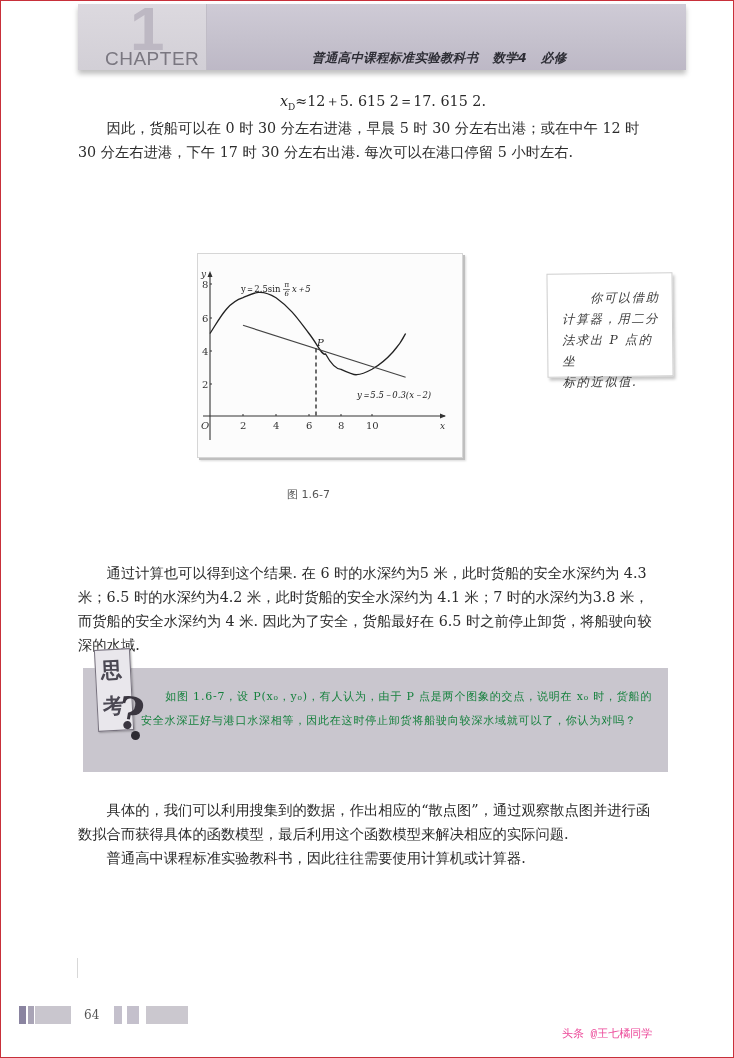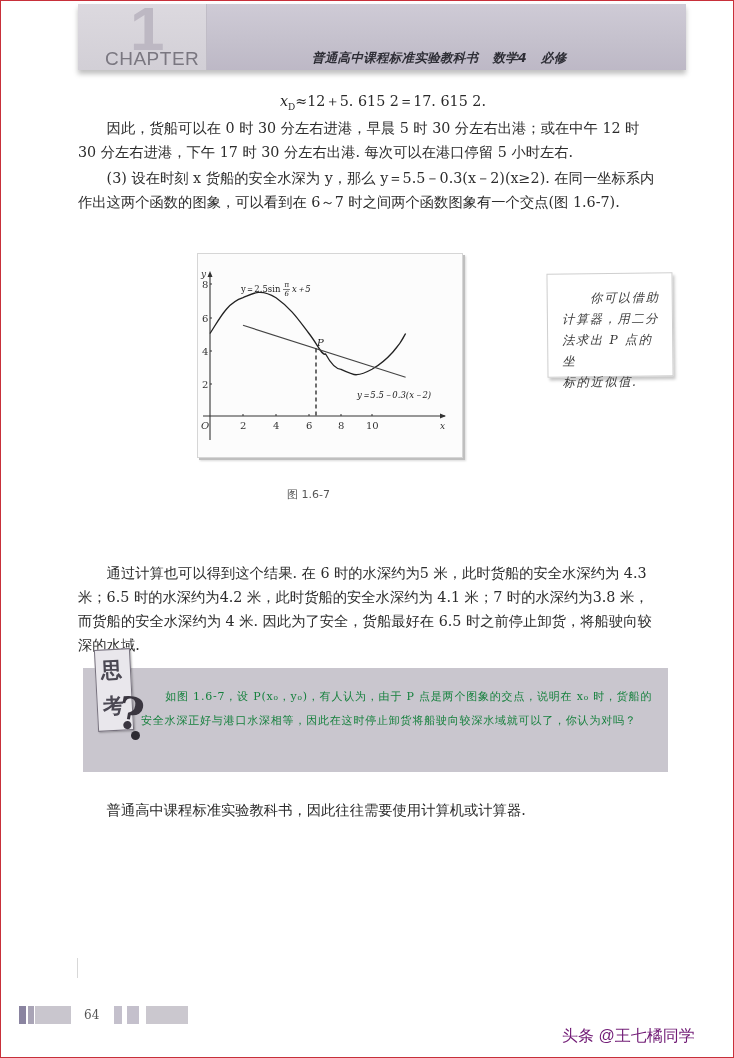--- a/index.html
+++ b/index.html
@@ -98,21 +98,21 @@
     position: absolute; left: 141px; top: 685px; width: 520px;
     font-size: 11px; line-height: 24px; color: #15803d; letter-spacing: 0.8px;
   }
   .think-text .first { text-indent: 2.2em; display: block; }
 
   
   .footer-bar { position: absolute; top: 1006px; height: 18px; }
   .page-num { position: absolute; left: 84px; top: 1008px; font-size: 12px; color: #555; }
   .watermark {
     position: absolute; left: 562px; top: 1026px;
-    font-family: Liberation Sans, sans-serif; font-size: 16px; color: #701a75;
+    font-family: Liberation Mono, monospace; font-size: 11px; color: #ec4899;
   }
   .margin-line { position: absolute; left: 77px; top: 958px; width: 1px; height: 20px; background: #d8d8d8; }
 </style>
 </head>
 <body>
 
 <div class="frame"></div>
 
 <div class="banner">
   <div class="banner-left">
@@ -121,21 +121,20 @@
   </div>
 </div>
 <div class="banner-title" style="left:312px;top:50px;position:absolute;">
   <span style="margin-left:0">普通高中课程标准实验教科书</span><span class="gap">数学4</span><span class="gap">必修</span>
 </div>
 
 <div class="eq"><i>x</i><sub>D</sub><span>≈12＋5. 615 2＝17. 615 2.</span></div>
 
 <div class="text" style="left:78px; top:116px; width:580px;">
   <p class="p">因此，货船可以在 0 时 30 分左右进港，早晨 5 时 30 分左右出港；或在中午 12 时 30 分左右进港，下午 17 时 30 分左右出港. 每次可以在港口停留 5 小时左右.</p>
-  <p class="p" style="margin-top:2px;">(3) 设在时刻 x 货船的安全水深为 y，那么 y＝5.5－0.3(x－2)(x≥2). 在同一坐标系内作出这两个函数的图象，可以看到在 6～7 时之间两个函数图象有一个交点(图 1.6-7).</p>
 </div>
 
 <div class="chart-box"></div>
 <svg class="chart-svg" width="280" height="210" viewBox="190 250 280 210" xmlns="http://www.w3.org/2000/svg">
 
   <line x1="203" y1="416" x2="445" y2="416" stroke="#333" stroke-width="1.1"></line>
   <polygon points="446,416 440,413.5 440,418.5" fill="#333"></polygon>
   <line x1="210" y1="440" x2="210" y2="273" stroke="#333" stroke-width="1.1"></line>
   <polygon points="210,271 207.5,277 212.5,277" fill="#333"></polygon>
 
@@ -202,20 +201,21 @@
   <span class="think-char" style="top:6px;">思</span>
   <span class="think-char" style="top:42px;">考</span>
 </div>
 <div class="think-q">?</div>
 <div class="think-dot"></div>
 <div class="think-text">
   <span class="first">如图 1.6-7，设 P(x₀，y₀)，有人认为，由于 P 点是两个图象的交点，说明在 x₀ 时，货船的安全水深正好与港口水深相等，因此在这时停止卸货将船驶向较深水域就可以了，你认为对吗？</span>
 </div>
 
 <div class="text" style="left:78px; top:798px; width:580px;">
+  <p class="p">具体的，我们可以利用搜集到的数据，作出相应的“散点图”，通过观察散点图并进行函数拟合而获得具体的函数模型，最后利用这个函数模型来解决相应的实际问题.</p>
   <p class="p">普通高中课程标准实验教科书，因此往往需要使用计算机或计算器.</p>
 </div>
 
 <div class="margin-line"></div>
 
 <div class="footer-bar" style="left:19px; width:7px; background:#8a84a0;"></div>
 <div class="footer-bar" style="left:28px; width:6px; background:#a9a4b6;"></div>
 <div class="footer-bar" style="left:35px; width:36px; background:#c9c6ce;"></div>
 <div class="page-num">64</div>
 <div class="footer-bar" style="left:114px; width:8px; background:#c4c0cc;"></div>

